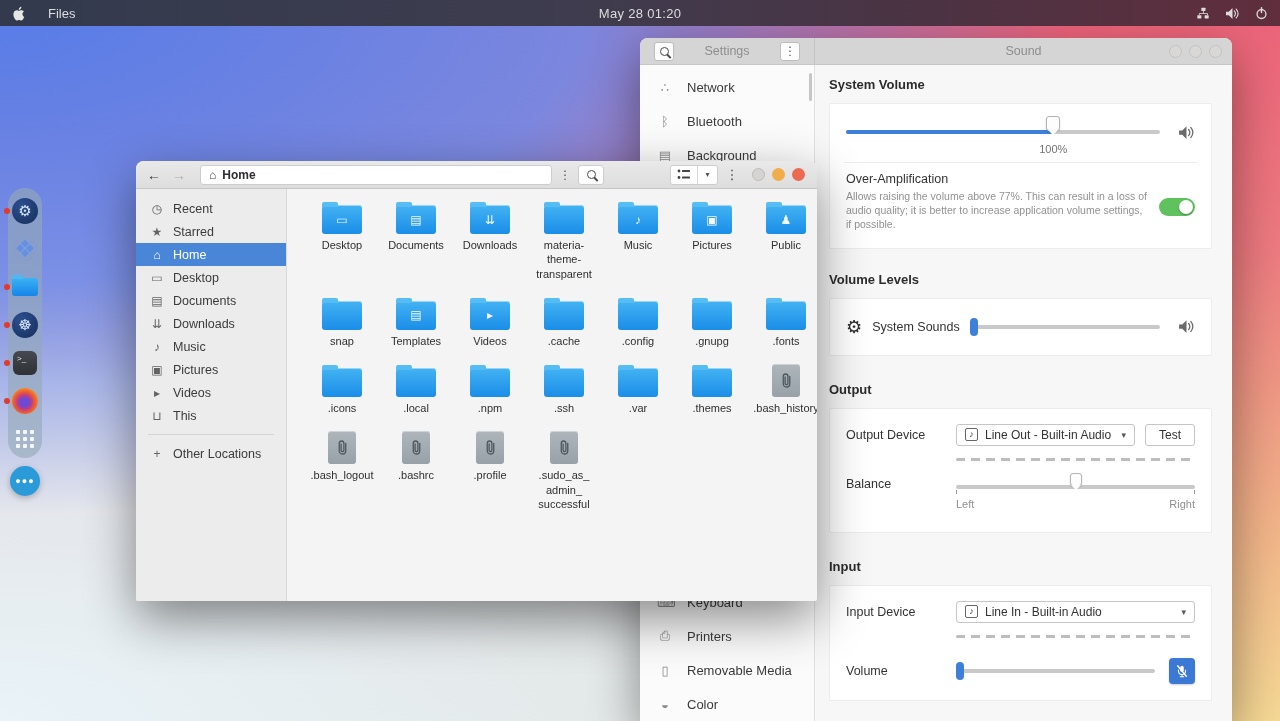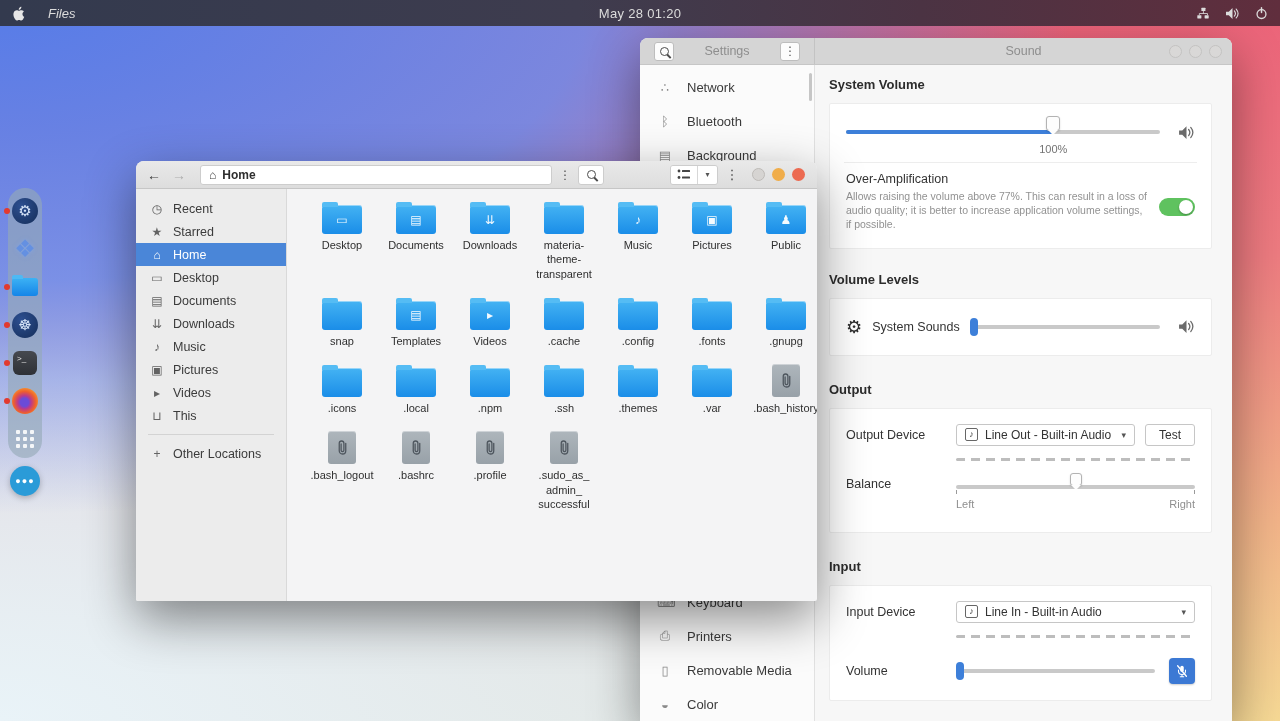--- a/index.html
+++ b/index.html
@@ -9,21 +9,21 @@
   
   .wallpaper{position:absolute;inset:0;background:
     radial-gradient(135% 115% at 0% 0%, rgba(86,124,232,1) 0%, rgba(108,140,236,.88) 34%, rgba(140,164,240,0) 62%),
     radial-gradient(145% 125% at 0% 100%, rgba(233,243,248,1) 0%, rgba(224,238,246,.85) 38%, rgba(224,238,246,0) 66%),
     linear-gradient(172deg,#ea5174 0%,#ed7b80 48%,#f2b489 78%,#f6d995 100%);}
 
   
   .topbar{position:absolute;left:0;top:0;width:1280px;height:26px;z-index:9;
     background:linear-gradient(to right,#333a4e 0%,#3e3c4e 45%,#4b3343 72%,#602e3d 100%);
     display:flex;align-items:center;color:#dcdcdc;font-size:13px;}
-  .tb-left{display:flex;gap:22px;margin-left:13px;font-style:italic;}
+  .tb-left{display:flex;gap:22px;margin-left:13px;}
   .tb-clock{position:absolute;left:50%;transform:translateX(-50%);letter-spacing:.3px;}
   .tb-right{margin-left:auto;display:flex;align-items:center;gap:15px;margin-right:12px;}
   .tb-btn{display:flex;align-items:center;}
 
   
   .dock{position:absolute;left:8px;top:188px;width:34px;height:270px;z-index:8;
     background:rgba(148,170,182,.62);border-radius:17px;display:flex;flex-direction:column;
     align-items:center;padding-top:9px;gap:11px;}
   .dock-item{position:relative;width:27px;height:27px;display:flex;align-items:center;justify-content:center;}
   .dock-item .dot{display:none;}
@@ -602,38 +602,38 @@
     </div>
     <div class="flabel">.config</div>
   </div>
           <div class="file-item t-folder">
     <div class="ficon">
       <div class="folder">
                 <span class="emblem"></span>
               </div>
 
     </div>
+    <div class="flabel">.gnupg</div>
+  </div>
+          <div class="file-item t-folder">
+    <div class="ficon">
+      <div class="folder">
+                <span class="emblem"></span>
+              </div>
+
+    </div>
     <div class="flabel">.fonts</div>
   </div>
           <div class="file-item t-folder">
     <div class="ficon">
       <div class="folder">
                 <span class="emblem"></span>
               </div>
 
     </div>
-    <div class="flabel">.gnupg</div>
-  </div>
-          <div class="file-item t-folder">
-    <div class="ficon">
-      <div class="folder">
-                <span class="emblem"></span>
-              </div>
-
-    </div>
     <div class="flabel">.icons</div>
   </div>
           <div class="file-item t-folder">
     <div class="ficon">
       <div class="folder">
                 <span class="emblem"></span>
               </div>
 
     </div>
     <div class="flabel">.local</div>
@@ -656,30 +656,30 @@
     </div>
     <div class="flabel">.ssh</div>
   </div>
           <div class="file-item t-folder">
     <div class="ficon">
       <div class="folder">
                 <span class="emblem"></span>
               </div>
 
     </div>
+    <div class="flabel">.var</div>
+  </div>
+          <div class="file-item t-folder">
+    <div class="ficon">
+      <div class="folder">
+                <span class="emblem"></span>
+              </div>
+
+    </div>
     <div class="flabel">.themes</div>
-  </div>
-          <div class="file-item t-folder">
-    <div class="ficon">
-      <div class="folder">
-                <span class="emblem"></span>
-              </div>
-
-    </div>
-    <div class="flabel">.var</div>
   </div>
           <div class="file-item t-file">
     <div class="ficon">
 
       <div class="docfile">
         <svg width="13" height="17" viewBox="0 0 14 18">
                   <path d="M10.5 4.5v8a3.5 3.5 0 0 1-7 0v-8a2.5 2.5 0 0 1 5 0v7.5a1.5 1.5 0 0 1-3 0V5" fill="none" stroke="#4e565e" stroke-width="1.4" stroke-linecap="round"></path>
                 </svg>
       </div>
     </div>

